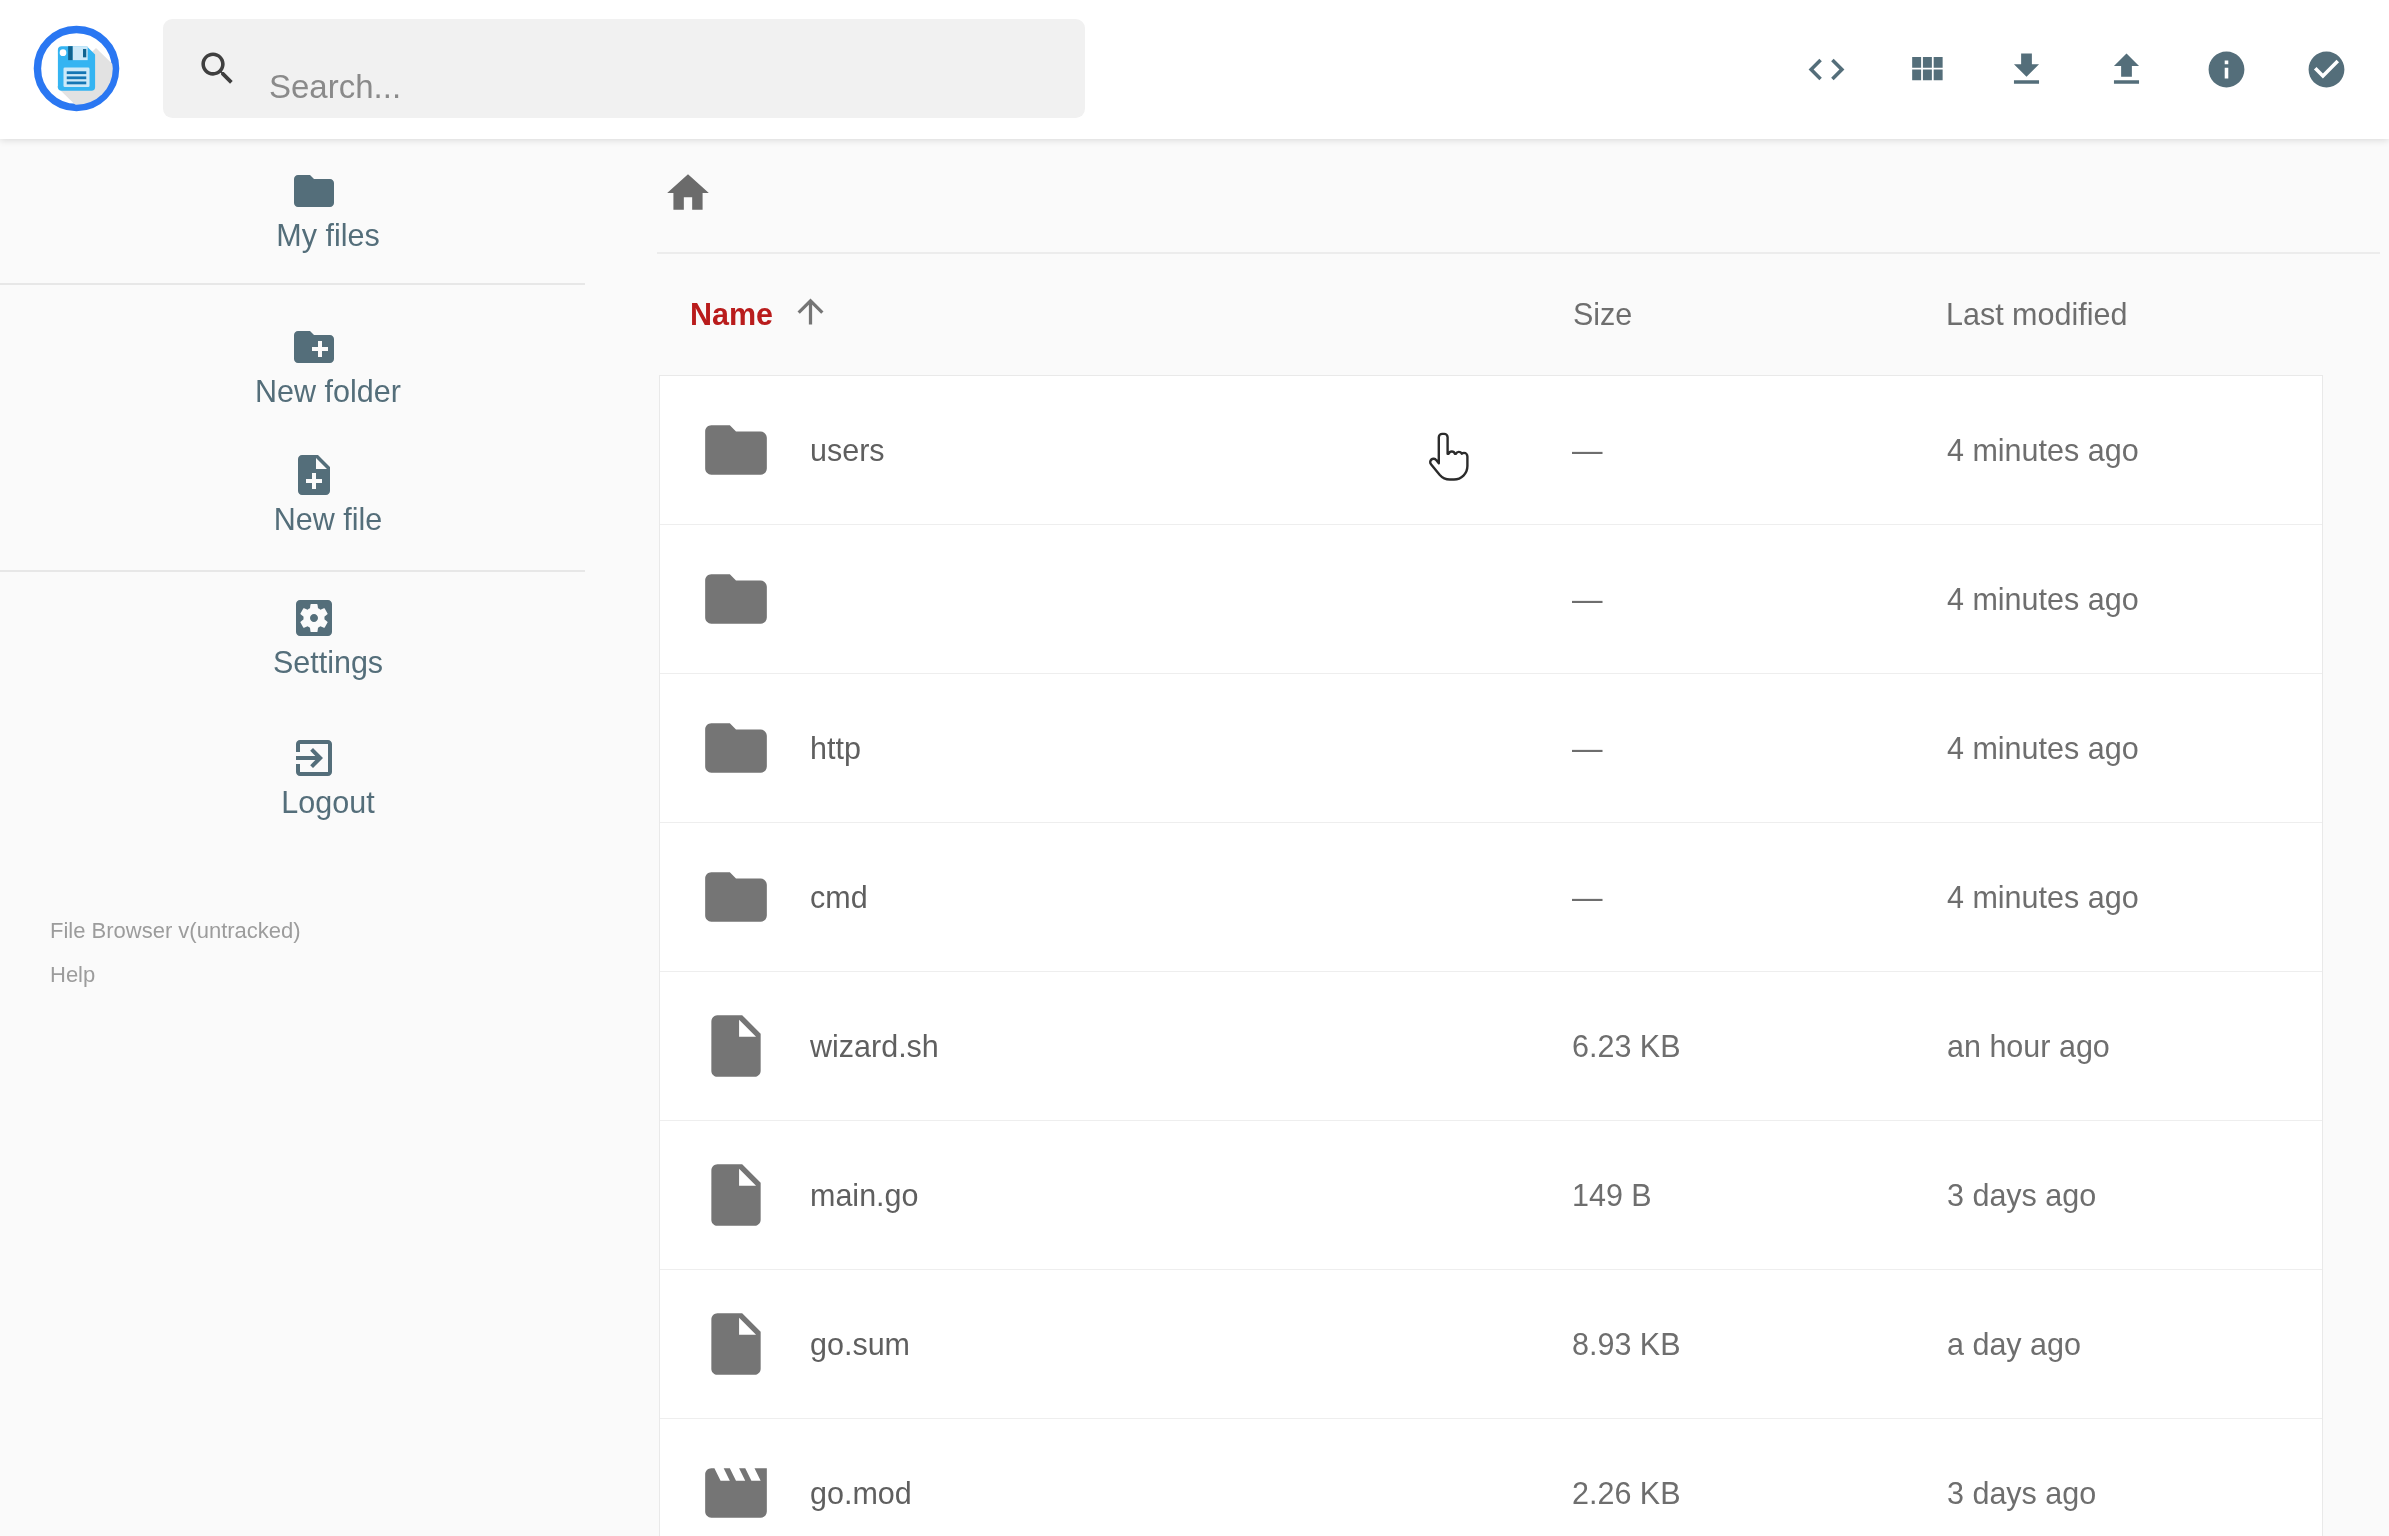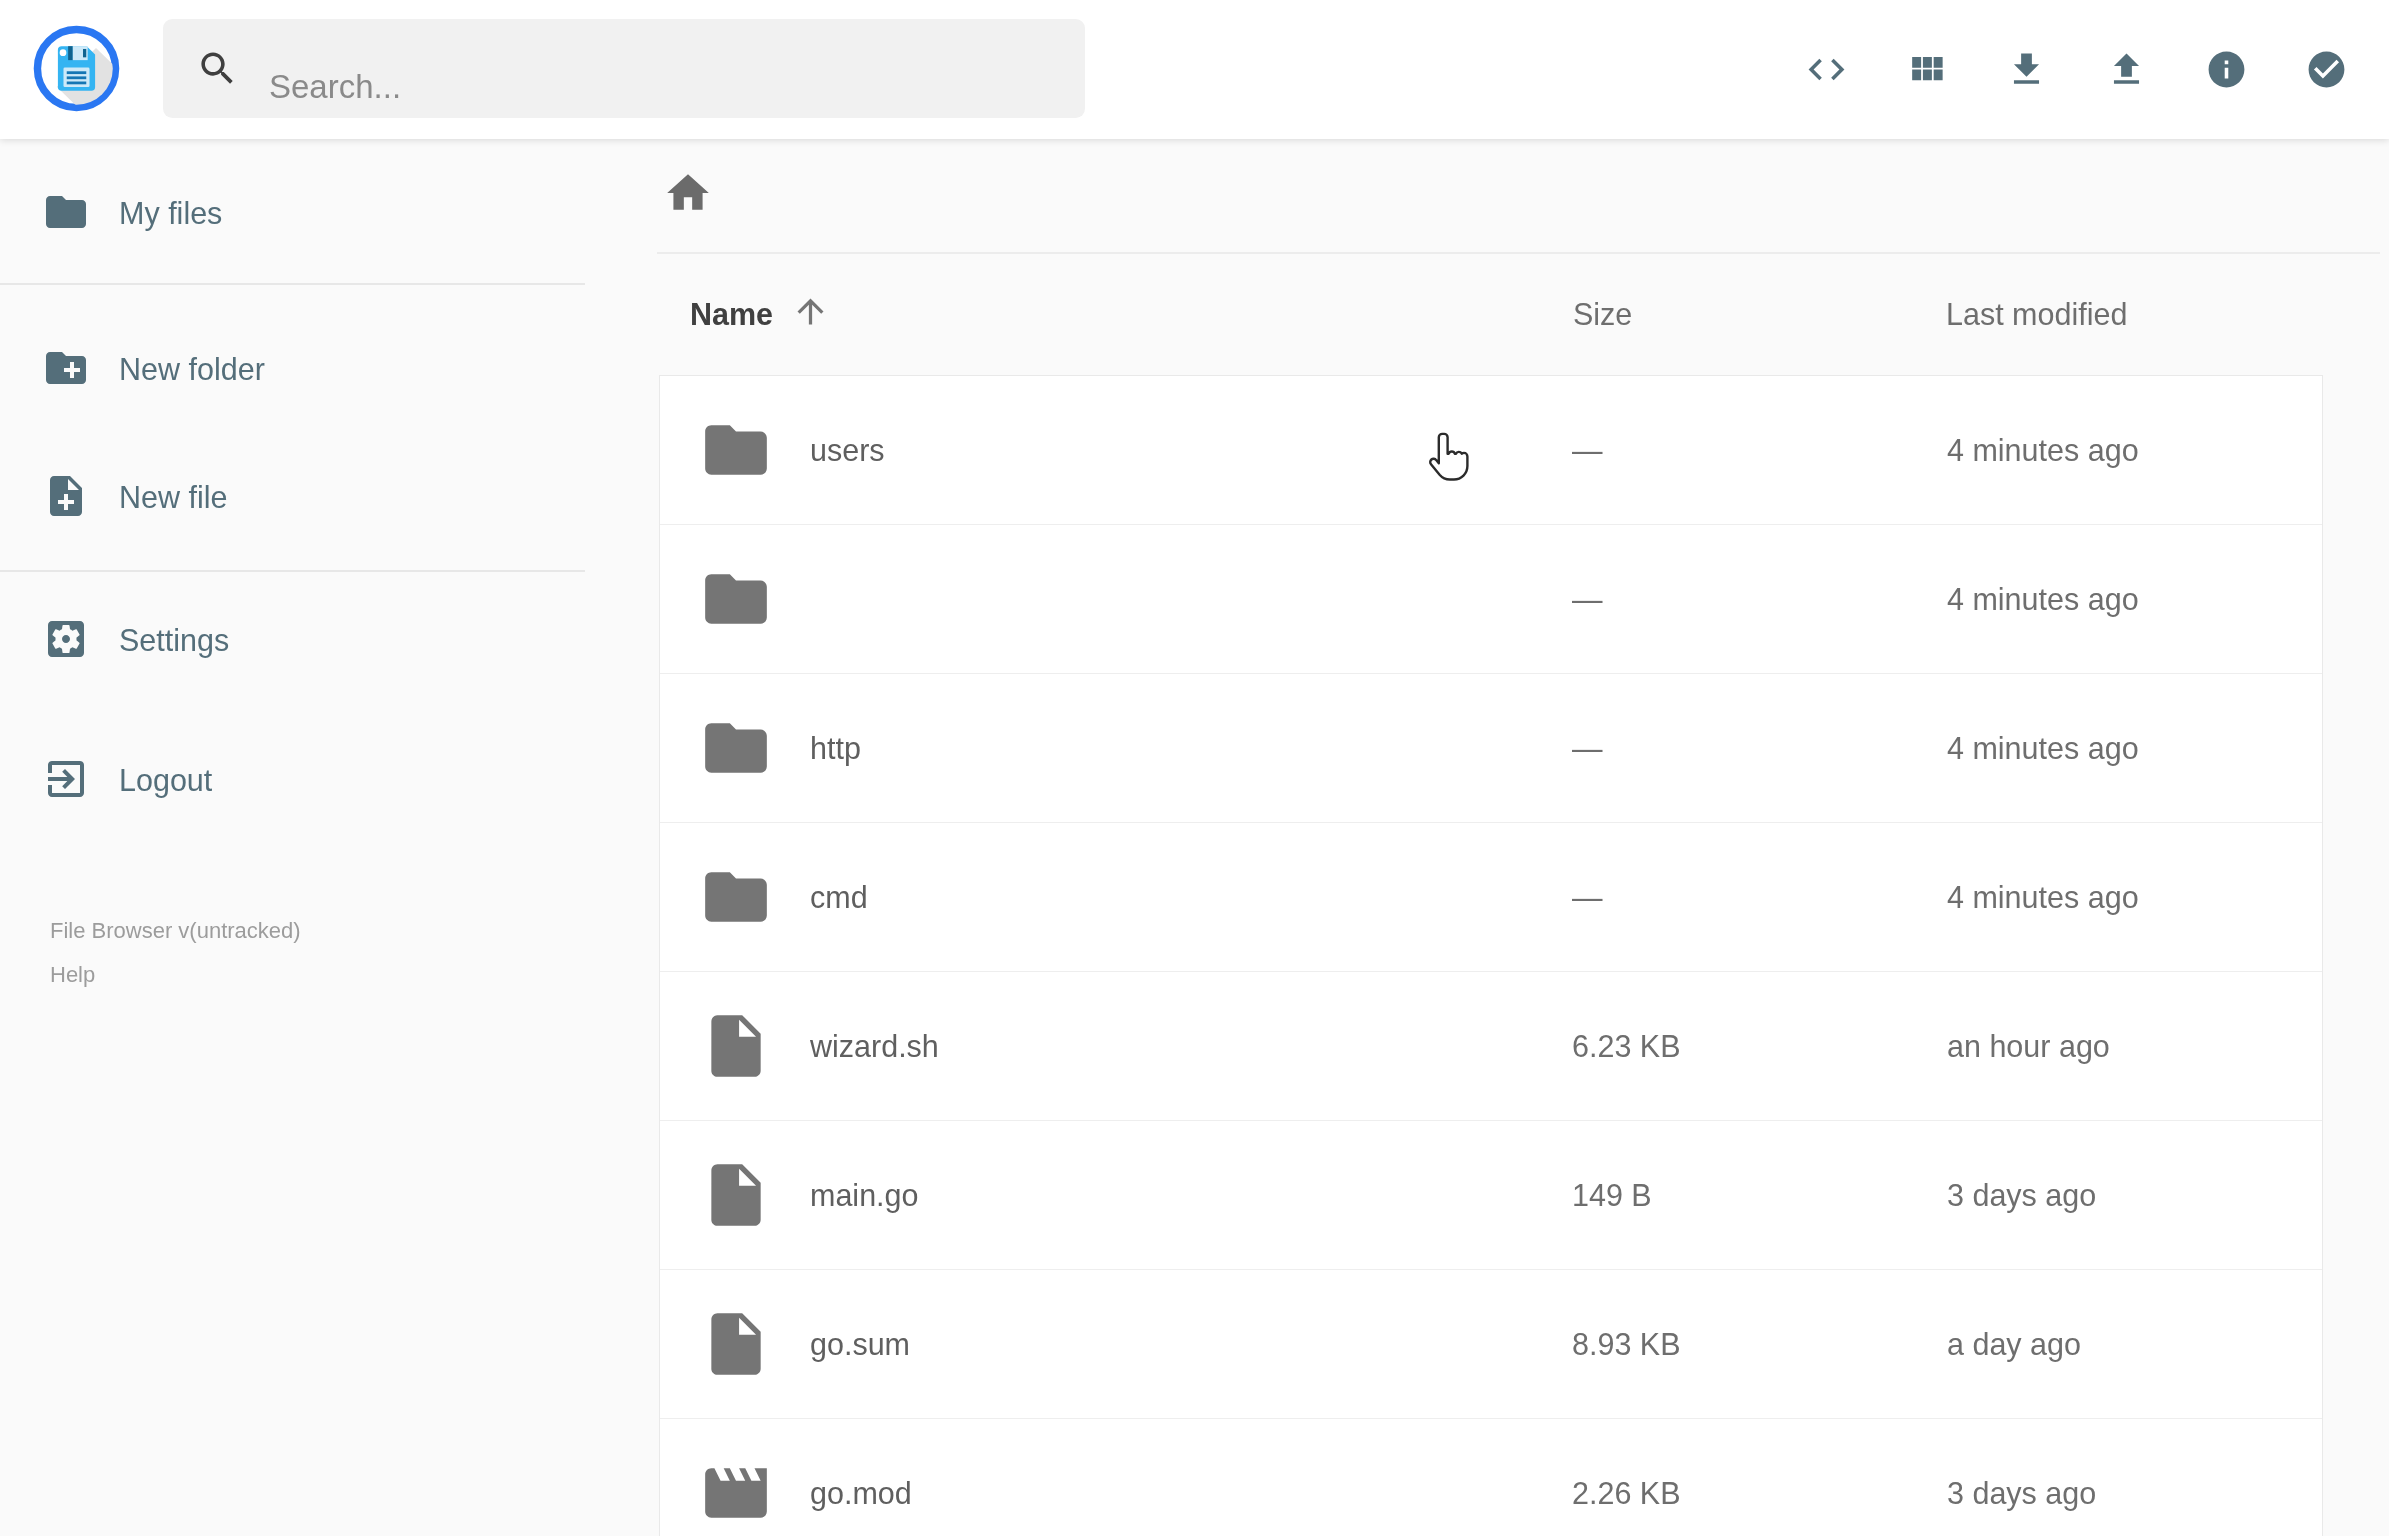--- a/index.html
+++ b/index.html
@@ -1,18 +1,18 @@
 <!DOCTYPE html>
 <html style="font-size:15px"><head>
 <meta charset="utf-8">
 <style>
   html,body{margin:0;padding:0;width:2389px;height:1536px;overflow:hidden;
     background:#fafafa;font-family:"Liberation Sans","DejaVu Sans",sans-serif;position:relative;}
   *{box-sizing:border-box;}
-  button{font-family:inherit;background:none;border:none;padding:0;cursor:pointer;}
+  button{font-family:inherit;background:none;border:none;padding:0;cursor:pointer;flex-direction:column;}
 
   
   .top-bar{position:absolute;left:0;top:0;width:2389px;height:139px;background:#fff;
     box-shadow:0 1.9px 7.4px rgba(0,0,0,.14);z-index:10;}
   .logo-btn{position:absolute;left:30px;top:22px;width:93px;height:93px;}
   .search-bar{position:absolute;left:163px;top:19.4px;width:922px;height:99px;background:#f1f1f1;
     border-radius:9.3px;display:flex;align-items:center;}
   .search-bar .sicon{margin-left:33px;width:43px;height:43px;flex:none;color:#3f3f3f;}
   .search-bar input{flex:1;margin-left:28px;margin-right:28px;border:none;background:transparent;outline:none;
     font-size:33px;color:#333;margin-top:36px;}
@@ -29,21 +29,21 @@
   .side-item .lbl{margin-left:29px;font-size:30.5px;}
   .side-divider{position:absolute;left:0;width:585px;height:1.9px;background:#e7e7e7;}
   .side-footer{position:absolute;left:50px;top:775px;font-size:22px;line-height:33px;color:#9c9c9c;}
   .side-footer a{color:#9c9c9c;text-decoration:none;display:inline-block;margin-top:11px;}
 
   
   .home-btn{position:absolute;left:663px;top:168px;width:50px;height:50px;color:#6b6b6b;z-index:2;}
   .home-btn svg{width:50px;height:50px;}
   .crumb-divider{position:absolute;left:657px;top:252px;width:1723px;height:1.9px;background:#ececec;}
   .col-head{position:absolute;top:293px;height:43px;display:flex;align-items:center;font-size:30.5px;color:#6e6e6e;}
-  .col-head.name{left:690px;color:#404040;font-weight:bold;gap:18px;}
+  .col-head.name{left:690px;color:#b91c1c;font-weight:bold;gap:18px;}
   .col-head.name svg{width:39px;height:39px;color:#757575;}
   .col-head.size{left:1573px;}
   .col-head.mod{left:1946px;}
 
   
   .listing{position:absolute;left:659px;top:375px;width:1664px;background:#fff;
     border:1.9px solid #e9e9e9;z-index:1;}
   .row{position:relative;height:149px;border-bottom:1.9px solid #eeeeee;background:#fff;}
   .row:last-child{border-bottom:none;}
   .ricon{display:none;position:absolute;left:39px;top:37px;width:74px;height:74px;color:#757575;}

